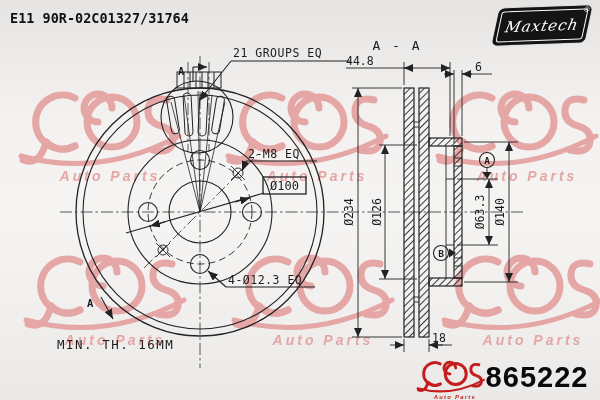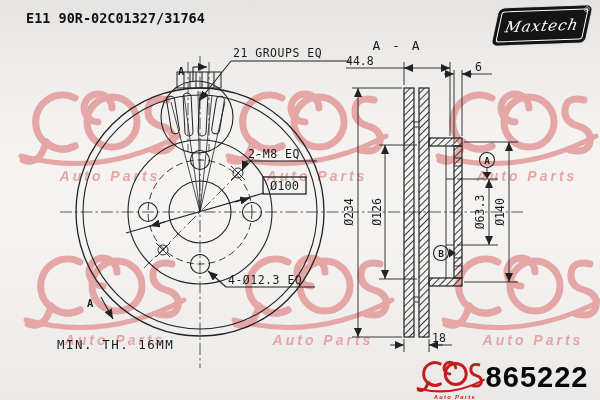--- a/index.html
+++ b/index.html
@@ -5,21 +5,21 @@
   html,body{margin:0;padding:0;}
   .page{
     position:relative;width:600px;height:400px;overflow:hidden;
     background:linear-gradient(180deg,#e5e4e2 0%,#f3f2f0 30%,#f5f4f2 55%,#f0efed 80%,#eae9e7 100%);
     font-family:"DejaVu Sans Mono","Liberation Mono",monospace;
   }
   .layer{position:absolute;left:0;top:0;width:600px;height:400px;}
   .hdr{
     position:absolute;left:10px;top:10px;
     font:bold 13.5px "DejaVu Sans Mono","Liberation Mono",monospace;
-    color:#111;letter-spacing:0px;white-space:nowrap;margin-left:16px;
+    color:#111;letter-spacing:0px;white-space:nowrap;
   }
   .maxtech{
     position:absolute;left:496px;top:7px;width:92px;height:37px;
     background:#141414;border-radius:5px;
     transform:skewX(-14deg) rotate(-2deg);
     box-shadow:0 0 1px rgba(0,0,0,.5);
   }
   .maxtech .inner{
     position:absolute;left:3px;top:3px;right:3px;bottom:3px;
     border:1.5px solid #fff;border-radius:3px;

